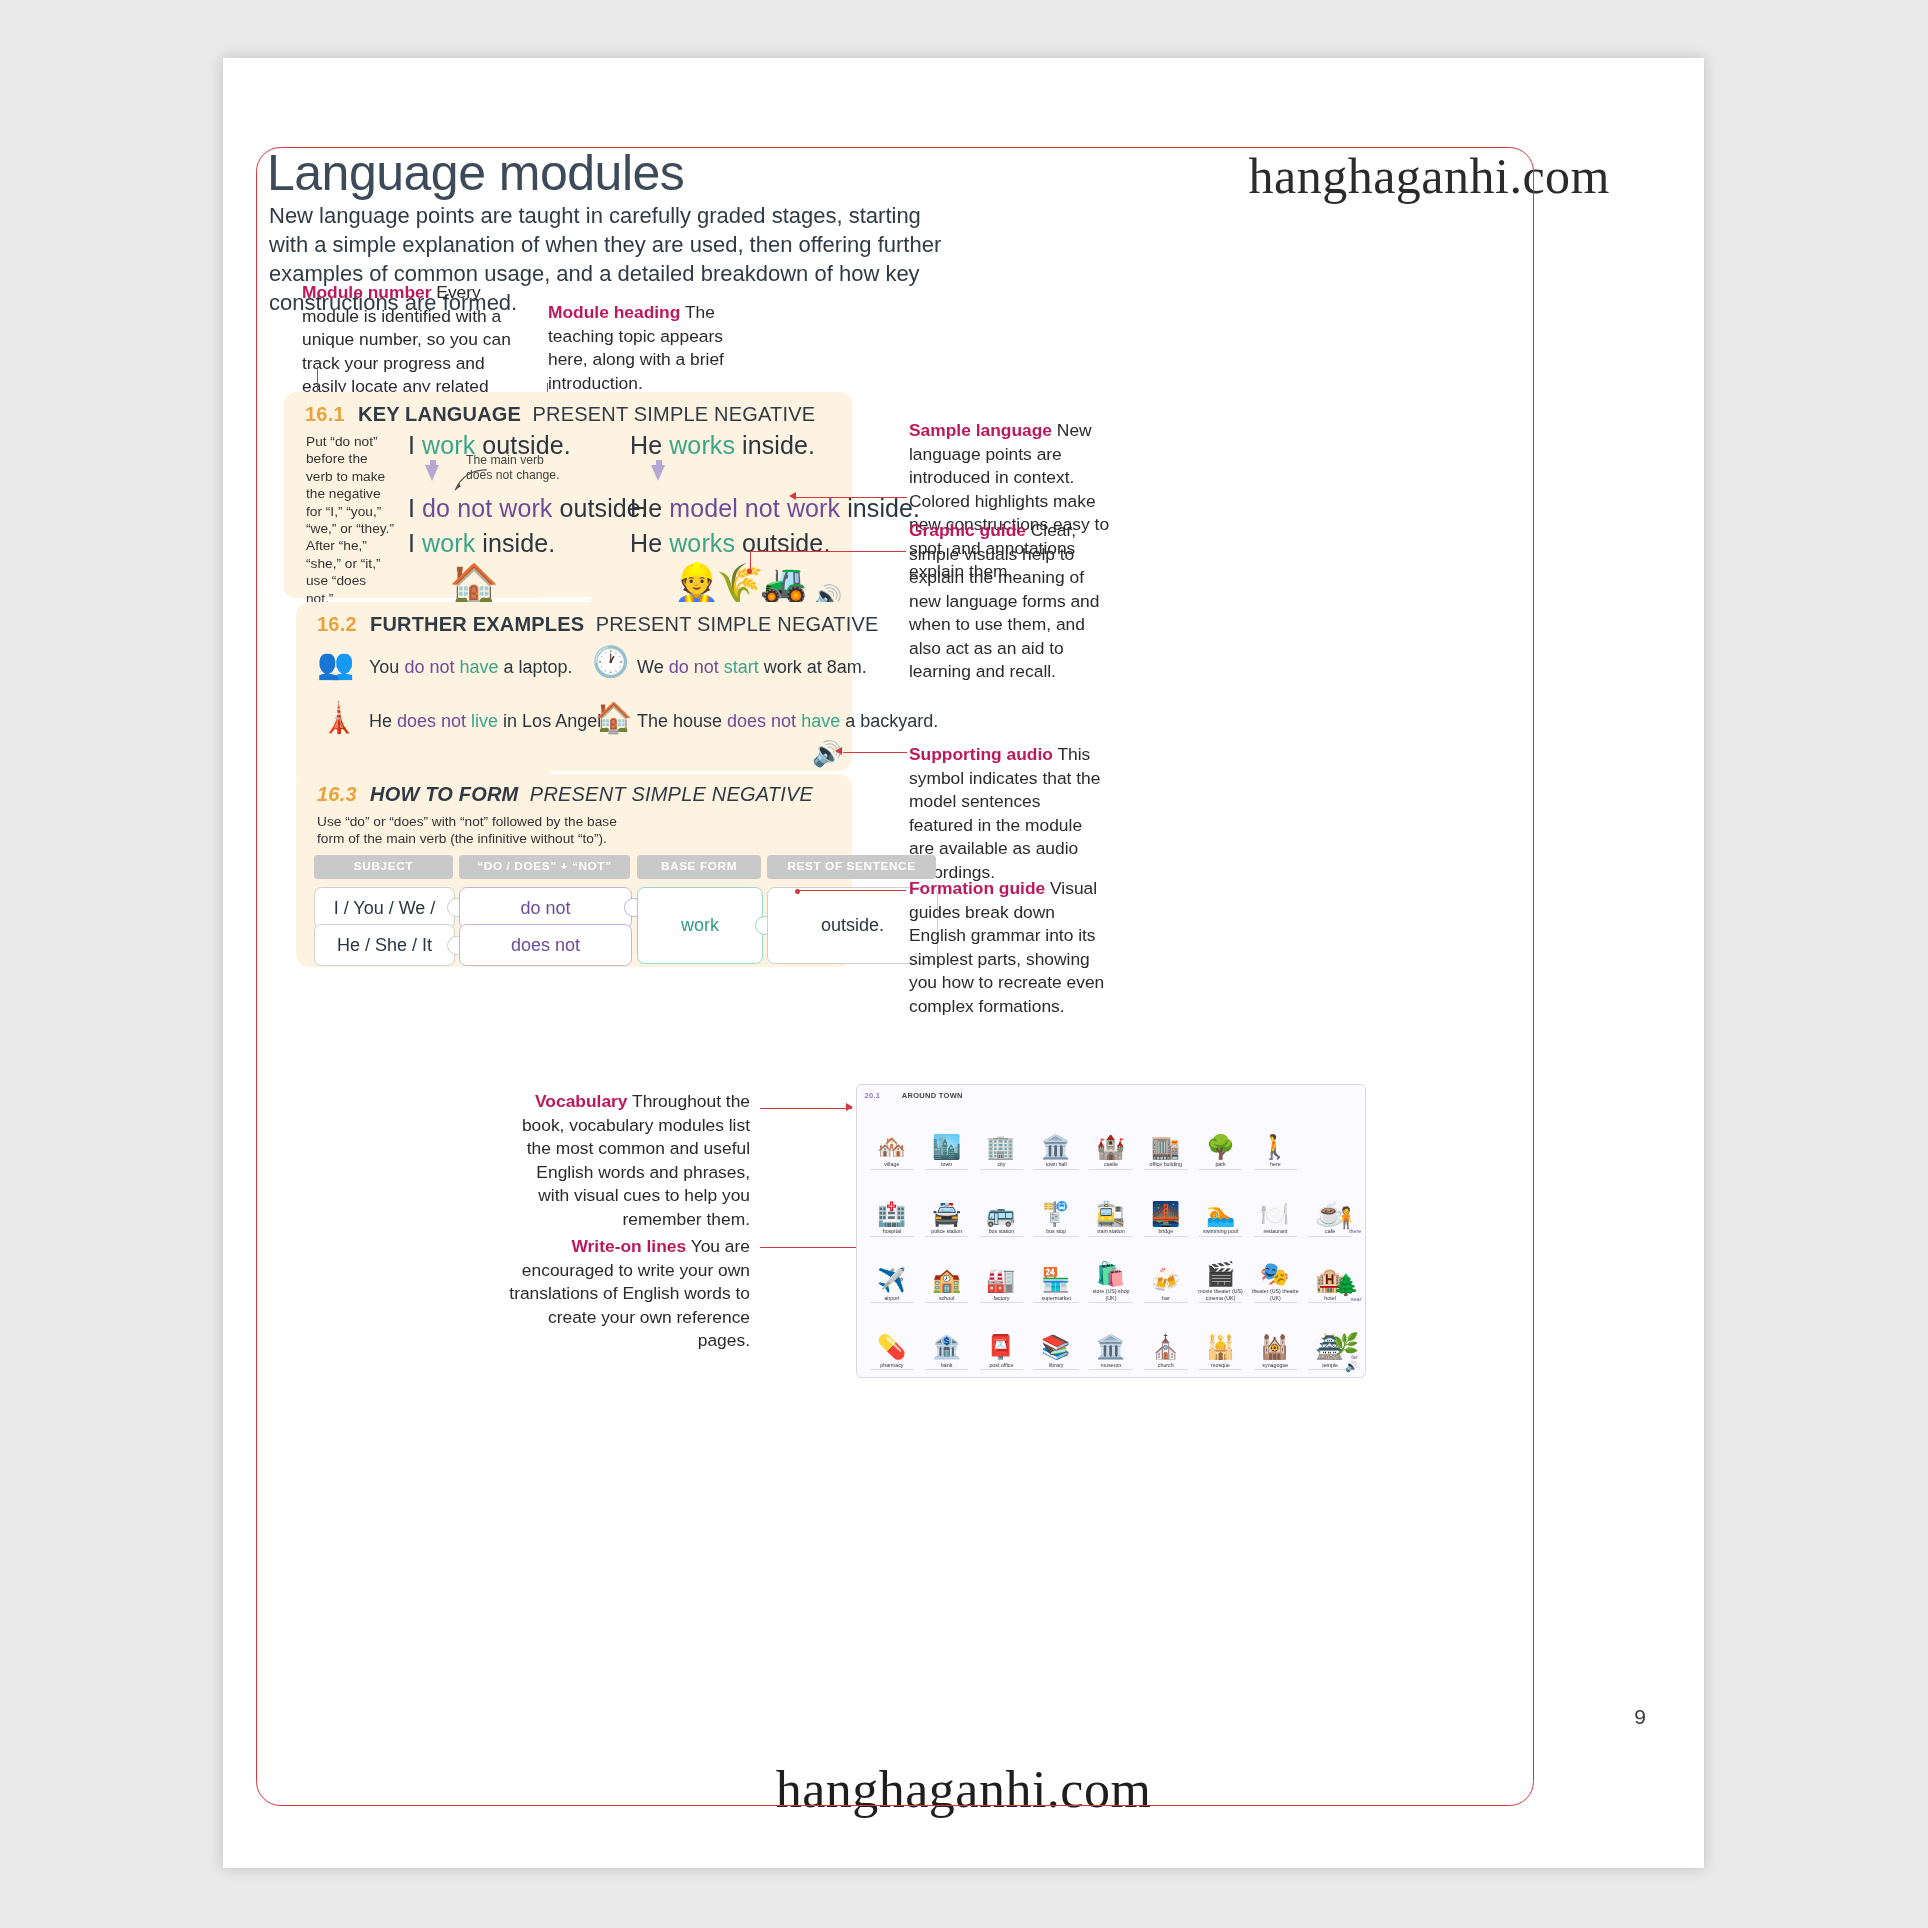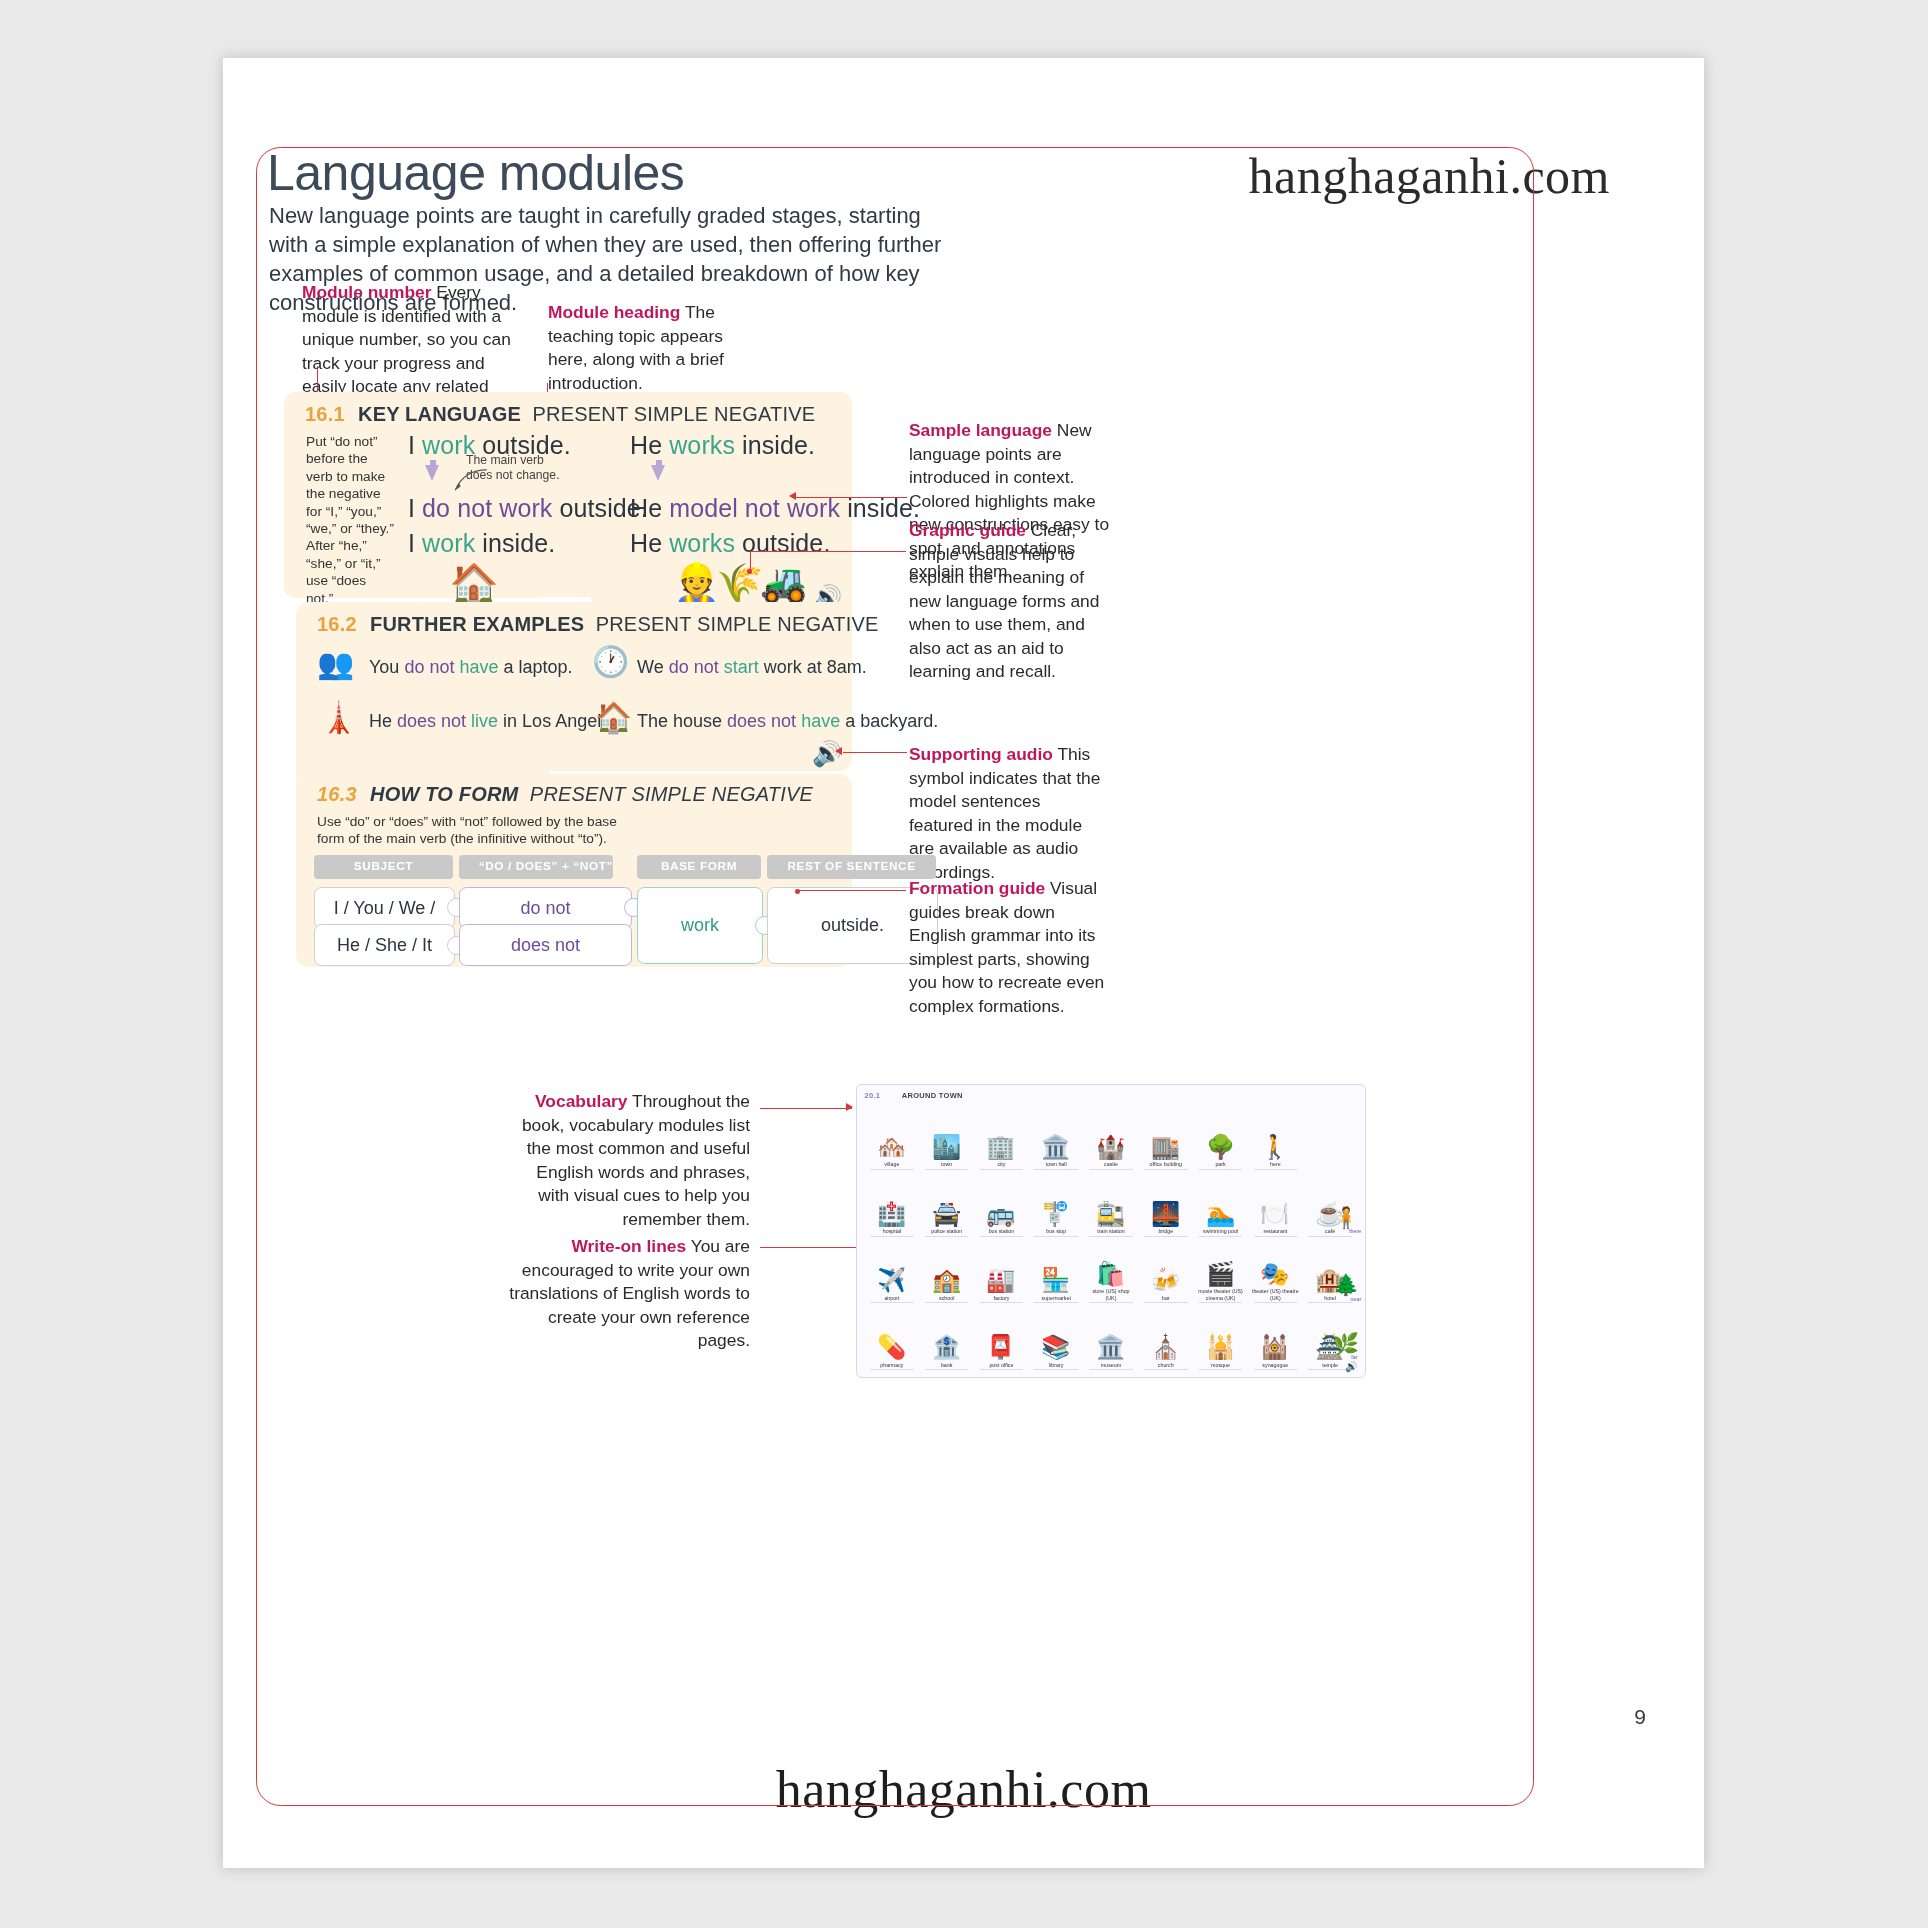--- a/index.html
+++ b/index.html
@@ -239,21 +239,21 @@
 
   <div class="module" style="left:73px;top:716px;width:556px;height:193px;"></div>
   <div class="mod-head" style="left:94px;top:725px;font-style:italic;">
     <span class="mod-num">16.3</span>
     <span class="mod-kind" style="margin-left:7.5px;">HOW TO FORM</span>
     <span class="mod-topic" style="margin-left:5.6px;">PRESENT SIMPLE NEGATIVE</span>
   </div>
   <div class="sidenote" style="left:94px;top:755px;width:301px;">Use “do” or “does” with “not” followed by the base form of the main verb (the infinitive without “to”).</div>
 
   <div class="hdrcell" style="left:91px;top:797px;width:139px;">SUBJECT</div>
-  <div class="hdrcell" style="left:236px;top:797px;width:154px;text-align:right;">“DO / DOES” + “NOT”</div>
+  <div class="hdrcell" style="left:236px;top:797px;width:171px;">“DO / DOES” + “NOT”</div>
   <div class="hdrcell" style="left:414px;top:797px;width:124px;">BASE FORM</div>
   <div class="hdrcell" style="left:544px;top:797px;width:169px;">REST OF SENTENCE</div>
 
   <div class="pcell" style="left:91px;top:829px;width:139px;">I / You / We / They</div>
   <div class="knob" style="left:224px;top:840px;"></div>
   <div class="pcell lav" style="left:236px;top:829px;width:171px;">do not</div>
   <div class="knob lav" style="left:401px;top:840px;"></div>
   <div class="pcell grn" style="left:414px;top:829px;width:124px;height:75px;line-height:75px;">work</div>
   <div class="knob grn" style="left:532px;top:858px;"></div>
   <div class="pcell" style="left:544px;top:829px;width:169px;height:75px;line-height:75px;">outside.</div>

